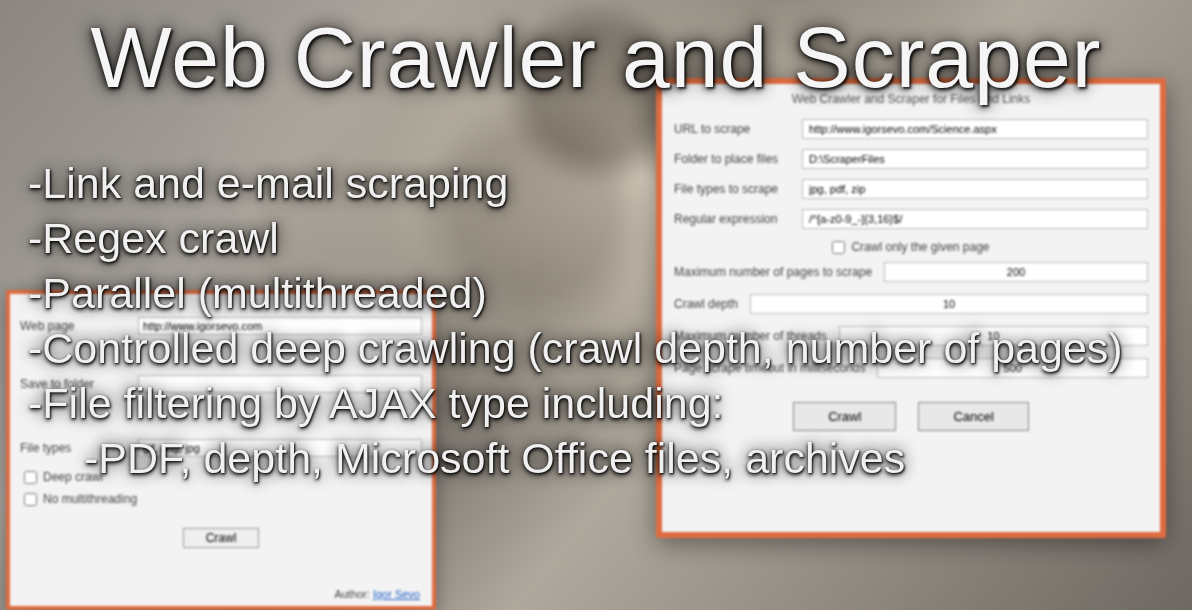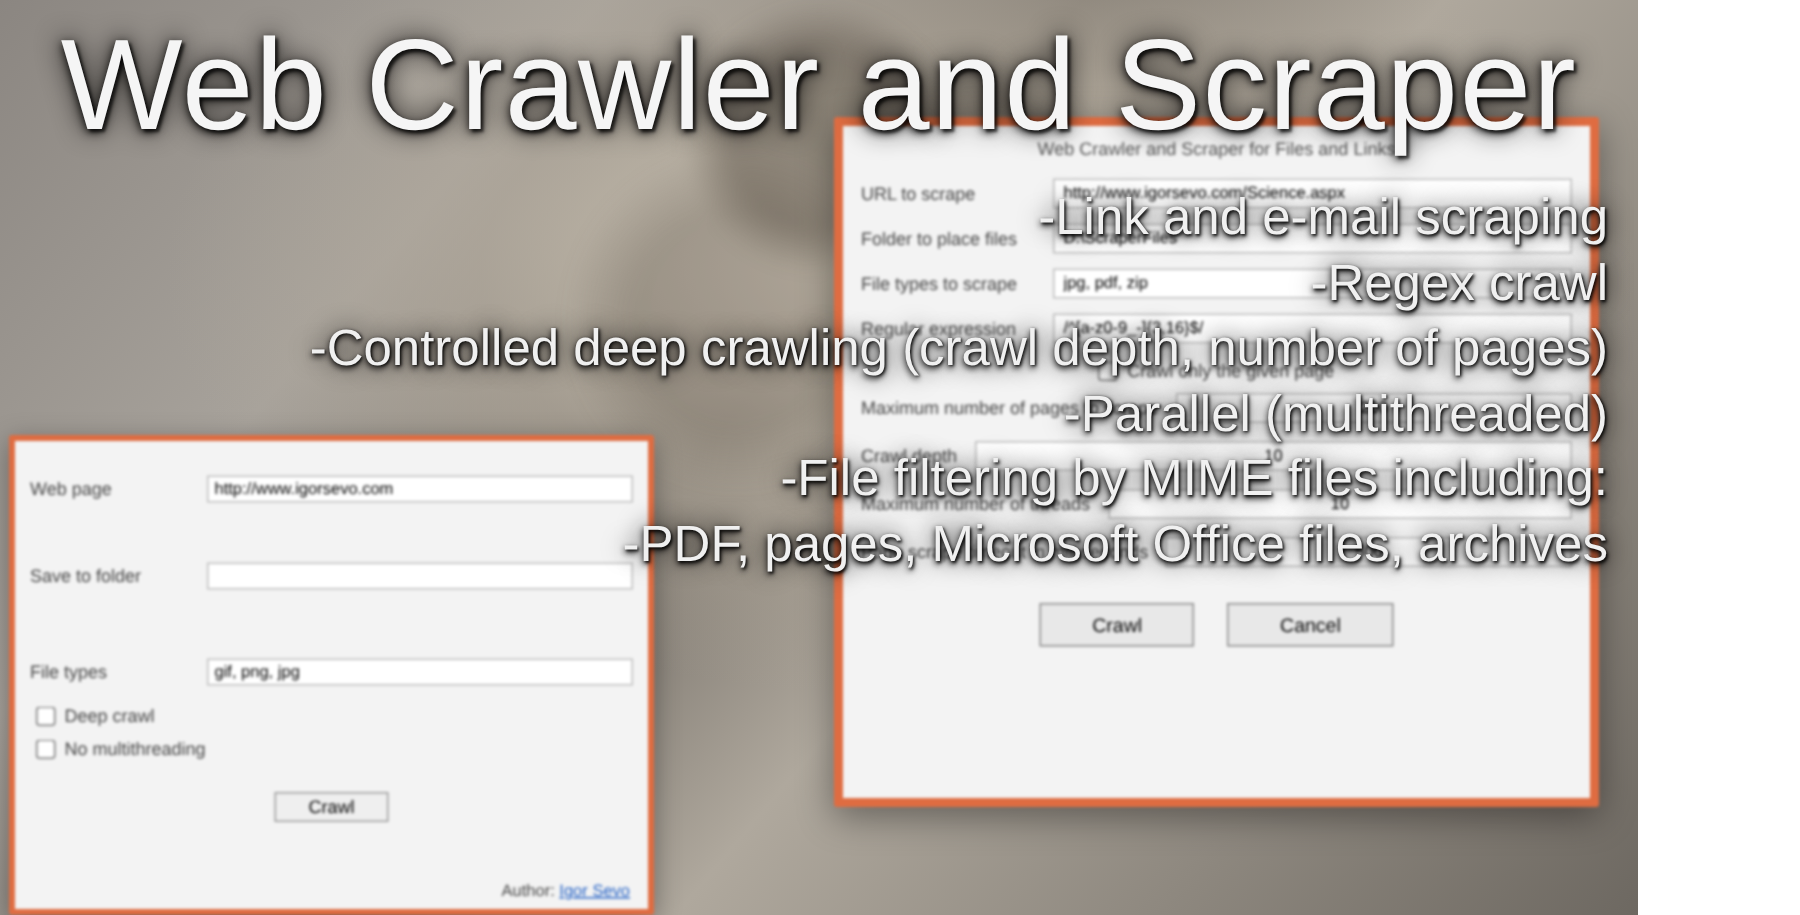--- a/index.html
+++ b/index.html
@@ -1,19 +1,19 @@
 <!DOCTYPE html>
 <html><head>
 <meta charset="utf-8">
 <style>
   * { box-sizing: border-box; margin: 0; padding: 0; }
   html, body { width: 1200px; height: 610px; overflow: hidden; font-family: "Segoe UI", Arial, sans-serif; }
   .stage {
     position: relative;
-    width: 1092px;
+    width: 1192px;
     height: 610px;
     background:
       radial-gradient(ellipse 700px 400px at 55% 30%, rgba(230,220,200,0.9) 0%, rgba(180,170,155,0.6) 40%, rgba(120,115,110,0.0) 70%),
       linear-gradient(130deg, #8b8680 0%, #a8a29a 25%, #7a736a 45%, #b0a89c 60%, #8f887e 80%, #6e6860 100%);
     filter: saturate(0.9);
   }
   
   .stage::before{
     content:"";
     position:absolute; inset:0;
@@ -35,32 +35,31 @@
     color: #f5f5f5;
     text-shadow:
       0 0 18px rgba(0,0,0,0.9),
       0 2px 6px rgba(0,0,0,0.9),
       2px 2px 2px rgba(0,0,0,0.6);
     white-space: nowrap;
   }
 
   .features {
     position: absolute;
-    top: 124px;
+    top: 156px;
     left: 28px;
     right: 20px;
     color: #f0f0f0;
-    font-size: 34px;
+    font-size: 43px;
     font-weight: 300;
     line-height: 1.28;
     text-shadow:
       0 0 16px rgba(0,0,0,0.95),
       0 2px 4px rgba(0,0,0,0.95),
       1px 1px 2px rgba(0,0,0,0.8);
-    text-align: right;
   }
   .features .indent { padding-left: 56px; }
 
   
   .dlg-left {
     position: absolute;
     left: 6px;
     top: 290px;
     width: 430px;
     height: 320px;
@@ -211,19 +210,19 @@
       <button>Crawl</button>
       <button>Cancel</button>
     </div>
   </div>
 
   <div class="title">Web Crawler and Scraper</div>
 
   <div class="features">
     <div>-Link and e-mail scraping</div>
     <div>-Regex crawl</div>
+    <div>-Parallel (multithreaded)</div>
     <div>-Controlled deep crawling (crawl depth, number of pages)</div>
-    <div>-Parallel (multithreaded)</div>
-    <div>-File filtering by MIME files including:</div>
-    <div class="indent">-PDF, pages, Microsoft Office files, archives</div>
+    <div>-File filtering by AJAX type including:</div>
+    <div class="indent">-PDF, depth, Microsoft Office files, archives</div>
   </div>
 
 </div>
 
 </body></html>

